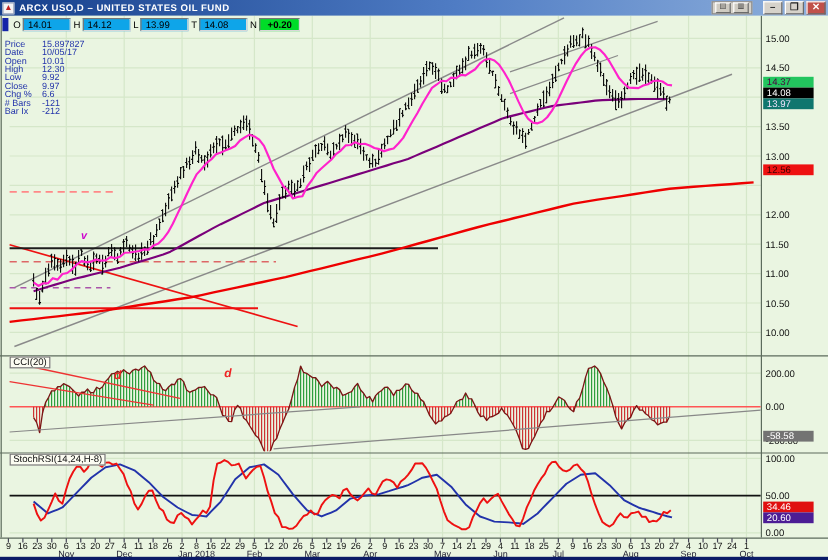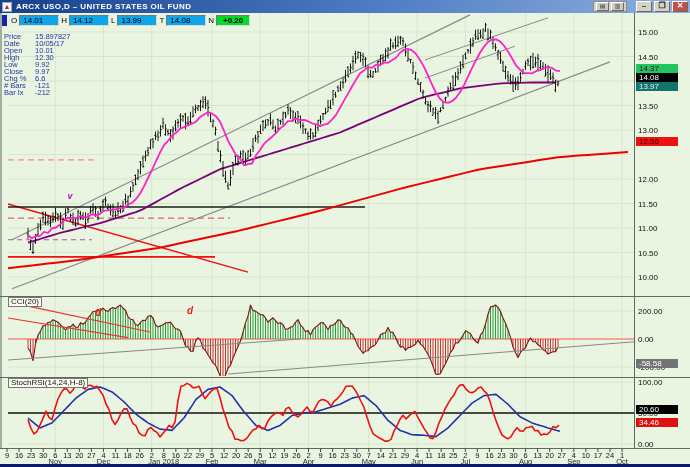--- a/index.html
+++ b/index.html
@@ -39,21 +39,21 @@
   #stoch-title{top:378px;}
   
   .axis-tag{position:absolute;left:636px;width:42px;height:9px;font-size:8px;line-height:9px;
             padding-left:3px;z-index:4;white-space:nowrap;}
   #tag-ma-upper{top:64px;background:#22c55e;color:#4d0040;}
   #tag-last{top:73px;background:#000;color:#fff;}
   #tag-ma-lower{top:82px;background:#0f766e;color:#f4e4ff;}
   #tag-long-ma{top:137px;background:#ee1111;color:#400000;}
   #tag-cci{top:343px;background:#737373;color:#fff;margin-top:16px;}
   #tag-stoch-k{top:418px;background:#e01010;color:#fff;}
-  #tag-stoch-d{top:405px;background:#000000;color:#fff;}
+  #tag-stoch-d{top:427px;background:#4c1d95;color:#fff;}
   
   #chart-svg{position:absolute;left:0;top:13px;z-index:1;}
   svg text{font-family:"Liberation Sans",sans-serif;}
   .bottom-bar{position:absolute;left:0;top:464px;width:690px;height:3px;background:#0a1a66;z-index:3;}
 </style>
 </head>
 <body>
 
 <div class="window">
 

